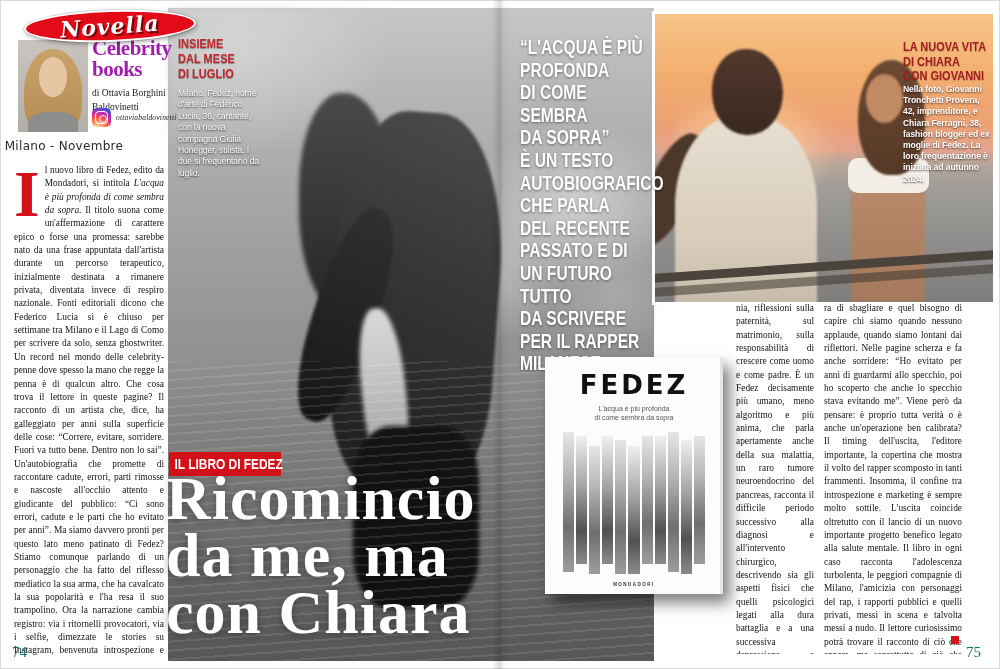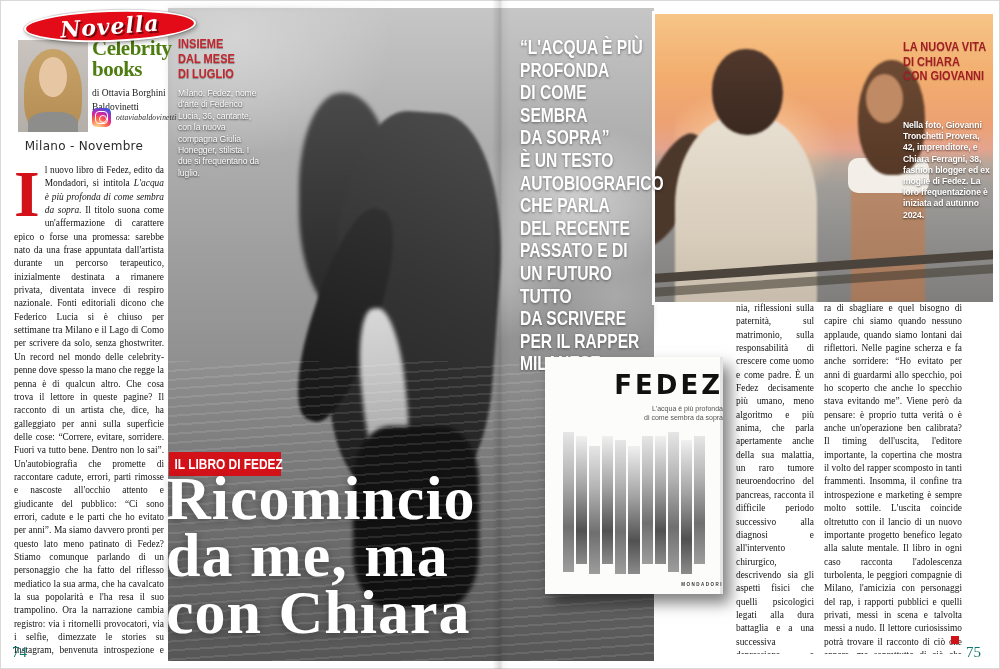--- a/index.html
+++ b/index.html
@@ -63,29 +63,29 @@
   .logo-oval span{font-family:"DejaVu Serif",serif;font-style:italic;font-weight:bold;color:#fff;
     font-size:22px;letter-spacing:1px;text-shadow:2px 2px 0 rgba(0,0,0,.5);transform:rotate(-2deg);}
   .author-photo{position:absolute;left:18px;top:40px;width:70px;height:92px;
     background:linear-gradient(180deg,#c9c4bf 0%,#b3aea8 100%);overflow:hidden;}
   .author-photo .hair{position:absolute;left:8%;top:10%;width:84%;height:96%;border-radius:48% 48% 40% 40%;
     background:linear-gradient(180deg,#c8a368 0%,#b28a52 100%);filter:blur(.5px);}
   .author-photo .face{position:absolute;left:30%;top:18%;width:40%;height:44%;border-radius:50%;
     background:#e7c6a4;}
   .author-photo .shirt{position:absolute;left:14%;top:78%;width:72%;height:30%;border-radius:40% 40% 0 0;background:#8d8d8b;}
   .column-title{position:absolute;left:92px;top:38px;width:80px;font-size:21px;line-height:21px;
-    font-weight:bold;color:#4d7c0f;letter-spacing:-0.5px;}
+    font-weight:bold;color:#a21caf;letter-spacing:-0.5px;}
   .byline{position:absolute;left:92px;top:86px;width:82px;font-size:9.5px;line-height:14px;color:#1c1c1c;}
   .ig-row{position:absolute;left:92px;top:108px;display:flex;align-items:center;gap:5px;}
   .ig-icon{width:19px;height:19px;border-radius:5px;position:relative;
     background:radial-gradient(circle at 28% 110%, #fdf497 0%, #fd5949 45%, #d6249f 62%, #285aeb 92%);}
   .ig-icon::before{content:"";position:absolute;left:3px;top:3px;width:11px;height:11px;border:1.6px solid #fff;border-radius:4px;}
   .ig-icon::after{content:"";position:absolute;left:6.5px;top:6.5px;width:6px;height:6px;border:1.4px solid #fff;border-radius:50%;}
   .ig-handle{font-size:7.5px;font-style:italic;color:#222;letter-spacing:.2px;}
-  .dateline{position:absolute;left:24px;top:139px;width:120px;text-align:center;
+  .dateline{position:absolute;left:4px;top:139px;width:120px;text-align:center;
     font-family:"DejaVu Sans",sans-serif;font-size:12px;color:#2a2a2a;letter-spacing:.3px;}
 
   
   .bodycopy{font-size:9.4px;line-height:13.35px;color:#141414;text-align:justify;}
   .bodycopy p{margin:0;}
   .article-col{position:absolute;left:14px;top:164px;width:150px;height:495px;overflow:hidden;}
   .dropcap{float:left;color:#d21119;font-weight:bold;font-size:66px;line-height:56px;
     margin:2px 5px 0 0;font-family:"Liberation Serif",serif;}
   .em{font-style:italic;}
   .col-right-1{position:absolute;left:672px;top:302px;width:142px;height:352px;overflow:hidden;}
@@ -100,41 +100,41 @@
   .kicker{font-family:"Liberation Sans",sans-serif;font-weight:bold;text-transform:uppercase;}
   .left-kicker{position:absolute;left:178px;top:36px;z-index:4;color:#c2272e;font-size:13px;line-height:15px;
     transform:scaleX(.85);transform-origin:0 0;width:120px;text-shadow:0 1px 1px rgba(0,0,0,.35);}
   .left-caption{position:absolute;left:178px;top:88px;width:82px;z-index:4;color:#fff;
     font-family:"Liberation Sans",sans-serif;font-weight:normal;font-size:8.6px;line-height:11.4px;
     letter-spacing:-.1px;text-shadow:0 1px 2px rgba(0,0,0,.75);}
   .right-kicker{position:absolute;left:903px;top:40px;z-index:4;color:#a31e22;font-size:12.5px;line-height:14.5px;
     transform:scaleX(.88);transform-origin:0 0;width:105px;text-shadow:0 1px 1px rgba(0,0,0,.18);}
   .right-caption{position:absolute;left:903px;top:84px;width:88px;z-index:4;color:#fff;
     font-family:"Liberation Sans",sans-serif;font-weight:bold;font-size:8.6px;line-height:11.2px;
-    letter-spacing:-.1px;text-shadow:0 1px 2px rgba(0,0,0,.65);margin-top:36px;}
+    letter-spacing:-.1px;text-shadow:0 1px 2px rgba(0,0,0,.65);}
 
   
   .pull-quote{position:absolute;left:520px;top:36px;z-index:4;width:176px;
     transform:scaleX(.78);transform-origin:0 0;
     font-family:"Liberation Sans",sans-serif;font-weight:bold;color:#fff;
     font-size:20px;line-height:22.6px;text-transform:uppercase;
     text-shadow:0 1px 3px rgba(0,0,0,.45);}
 
   
   .headline-kicker{position:absolute;left:169px;top:452px;z-index:5;background:#d21119;color:#fff;
     width:112px;height:24px;display:flex;align-items:center;justify-content:center;padding-left:8px;}
   .headline-kicker span{font-family:"Liberation Sans",sans-serif;font-weight:bold;font-size:14px;
     transform:scaleX(.85);white-space:nowrap;}
   .headline{position:absolute;left:166px;top:470px;z-index:5;color:#fff;
     font-family:"Liberation Serif",serif;font-weight:bold;font-size:62px;line-height:57px;
     letter-spacing:1px;text-shadow:0 2px 8px rgba(0,0,0,.35);}
 
   
   .book{position:absolute;left:545px;top:357px;width:178px;height:237px;background:#fcfcfb;z-index:5;
-    box-shadow:7px 9px 14px rgba(0,0,0,.5), inset -3px 0 0 #e4e4e2;text-align:right;}
+    box-shadow:7px 9px 14px rgba(0,0,0,.5), inset -3px 0 0 #e4e4e2;text-align:center;}
   .book-author{font-family:"DejaVu Sans",sans-serif;font-weight:bold;font-size:26px;letter-spacing:3px;
     color:#111;margin-top:13px;}
   .book-sub{font-family:"Liberation Sans",sans-serif;font-size:7px;line-height:9px;color:#555;margin-top:4px;}
   .book-strips{width:142px;height:138px;margin:14px auto 0;display:flex;gap:2px;align-items:flex-start;}
   .strip{flex:1;height:128px;}
   .strip:nth-child(odd){background:linear-gradient(180deg,#e6e6e6 0%,#b5b5b5 32%,#6f6f6f 68%,#9d9d9d 100%);}
   .strip:nth-child(even){background:linear-gradient(180deg,#f0f0f0 0%,#a2a2a2 40%,#515151 74%,#8b8b8b 100%);}
   .strip:nth-child(3n){transform:translateY(10px);}
   .strip:nth-child(4n+1){transform:translateY(-4px);height:140px;}
   .strip:nth-child(5n){transform:translateY(4px);height:134px;}

